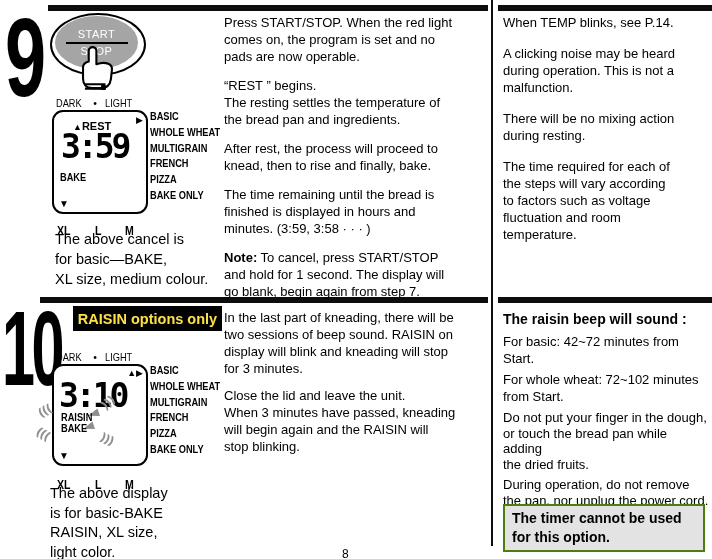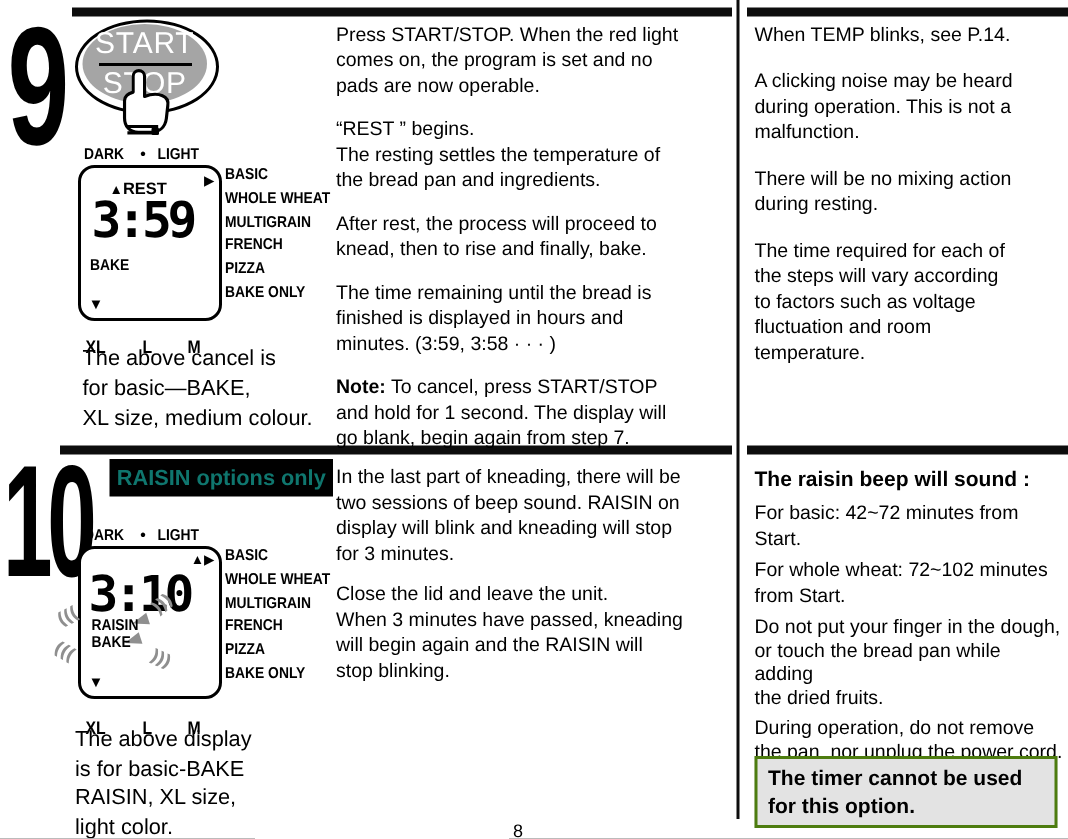--- a/index.html
+++ b/index.html
@@ -17,28 +17,28 @@
   
   .stepnum{position:absolute;font-weight:bold;line-height:.78;transform-origin:0 0;}
   #num9{left:5px;top:14px;font-size:112px;transform:scaleX(.66);}
   #num10{left:2px;top:307px;font-size:106px;letter-spacing:-.06em;transform:scaleX(.56);}
 
   
   #btn-outline{position:absolute;left:50px;top:13px;width:92px;height:59px;
                border:2px solid #000;border-radius:50%;}
   #btn{position:absolute;left:55px;top:16px;width:83px;height:53px;background:#a5a5a5;
        border-radius:50%;display:flex;flex-direction:column;align-items:center;justify-content:center;}
-  #btn .lbl{color:#fff;font-size:20px;line-height:1.15;letter-spacing:.5px;}
+  #btn .lbl{color:#fff;font-size:11px;line-height:1.15;letter-spacing:.5px;}
   #btn .rule{width:62px;border-top:2px solid #000;margin:1px 0;}
   #hand{position:absolute;left:73px;top:45px;width:42px;height:50px;}
   #press-dot{position:absolute;left:101px;top:85px;width:5px;height:5px;background:#000;border-radius:1px;}
 
   
   .dl{position:absolute;width:80px;display:flex;justify-content:space-between;align-items:center;
-      font-size:10.5px;font-weight:bold;}
+      font-size:10.5px;font-weight:normal;}
   #dl1{left:56px;top:97px;} #dl2{left:56px;top:351px;}
   .k{display:inline-block;transform:scaleX(.88);transform-origin:0 50%;white-space:nowrap;}
   .lcd{position:absolute;width:92px;border:2px solid #000;border-radius:11px;background:#fff;}
   #lcd1{left:52px;top:110px;height:100px;} #lcd2{left:52px;top:364px;height:98px;}
   .lcd *{position:absolute;}
   .lcd .time{font-family:"DejaVu Sans Mono",monospace;font-weight:bold;font-size:33px;
              letter-spacing:-3px;line-height:1;}
   #lcd1 .time{left:7px;top:18px;} #lcd2 .time{left:5px;top:13px;}
   .lcd .tri{font-size:9px;line-height:1;}
   #lcd1 .top-row{left:19px;top:4px;white-space:nowrap;}
@@ -60,21 +60,21 @@
   .opts li{font-size:10.5px;font-weight:bold;line-height:15.8px;white-space:nowrap;
            transform:scaleX(.88);transform-origin:0 50%;}
   .sizes{position:absolute;width:78px;display:flex;justify-content:space-between;
          font-size:12px;font-weight:bold;margin-top:12px;}
   #sizes1{left:57px;top:212px;} #sizes2{left:57px;top:466px;}
   .caption{position:absolute;white-space:pre-line;font-size:14.5px;line-height:20px;}
   #cap1{left:55px;top:229px;} #cap2{left:50px;top:484px;line-height:19.5px;}
 
   
   #banner{position:absolute;left:73px;top:306px;width:149px;height:25px;background:#000;
-          color:#0f766e;font-weight:bold;font-size:14.5px;display:flex;align-items:center;
+          color:#fde047;font-weight:bold;font-size:14.5px;display:flex;align-items:center;
           justify-content:center;}
 
   
   .p{white-space:pre-line;font-size:13px;line-height:17px;margin:0 0 12px;}
   #mid9{position:absolute;left:224px;top:14px;width:268px;}
   #mid10{position:absolute;left:224px;top:309px;width:268px;}
   #mid10 .p{margin-bottom:10px;}
   #right9{position:absolute;left:503px;top:14px;width:205px;}
   #right9 .p{margin-bottom:14px;}
   #right10{position:absolute;left:503px;top:311px;width:206px;}

